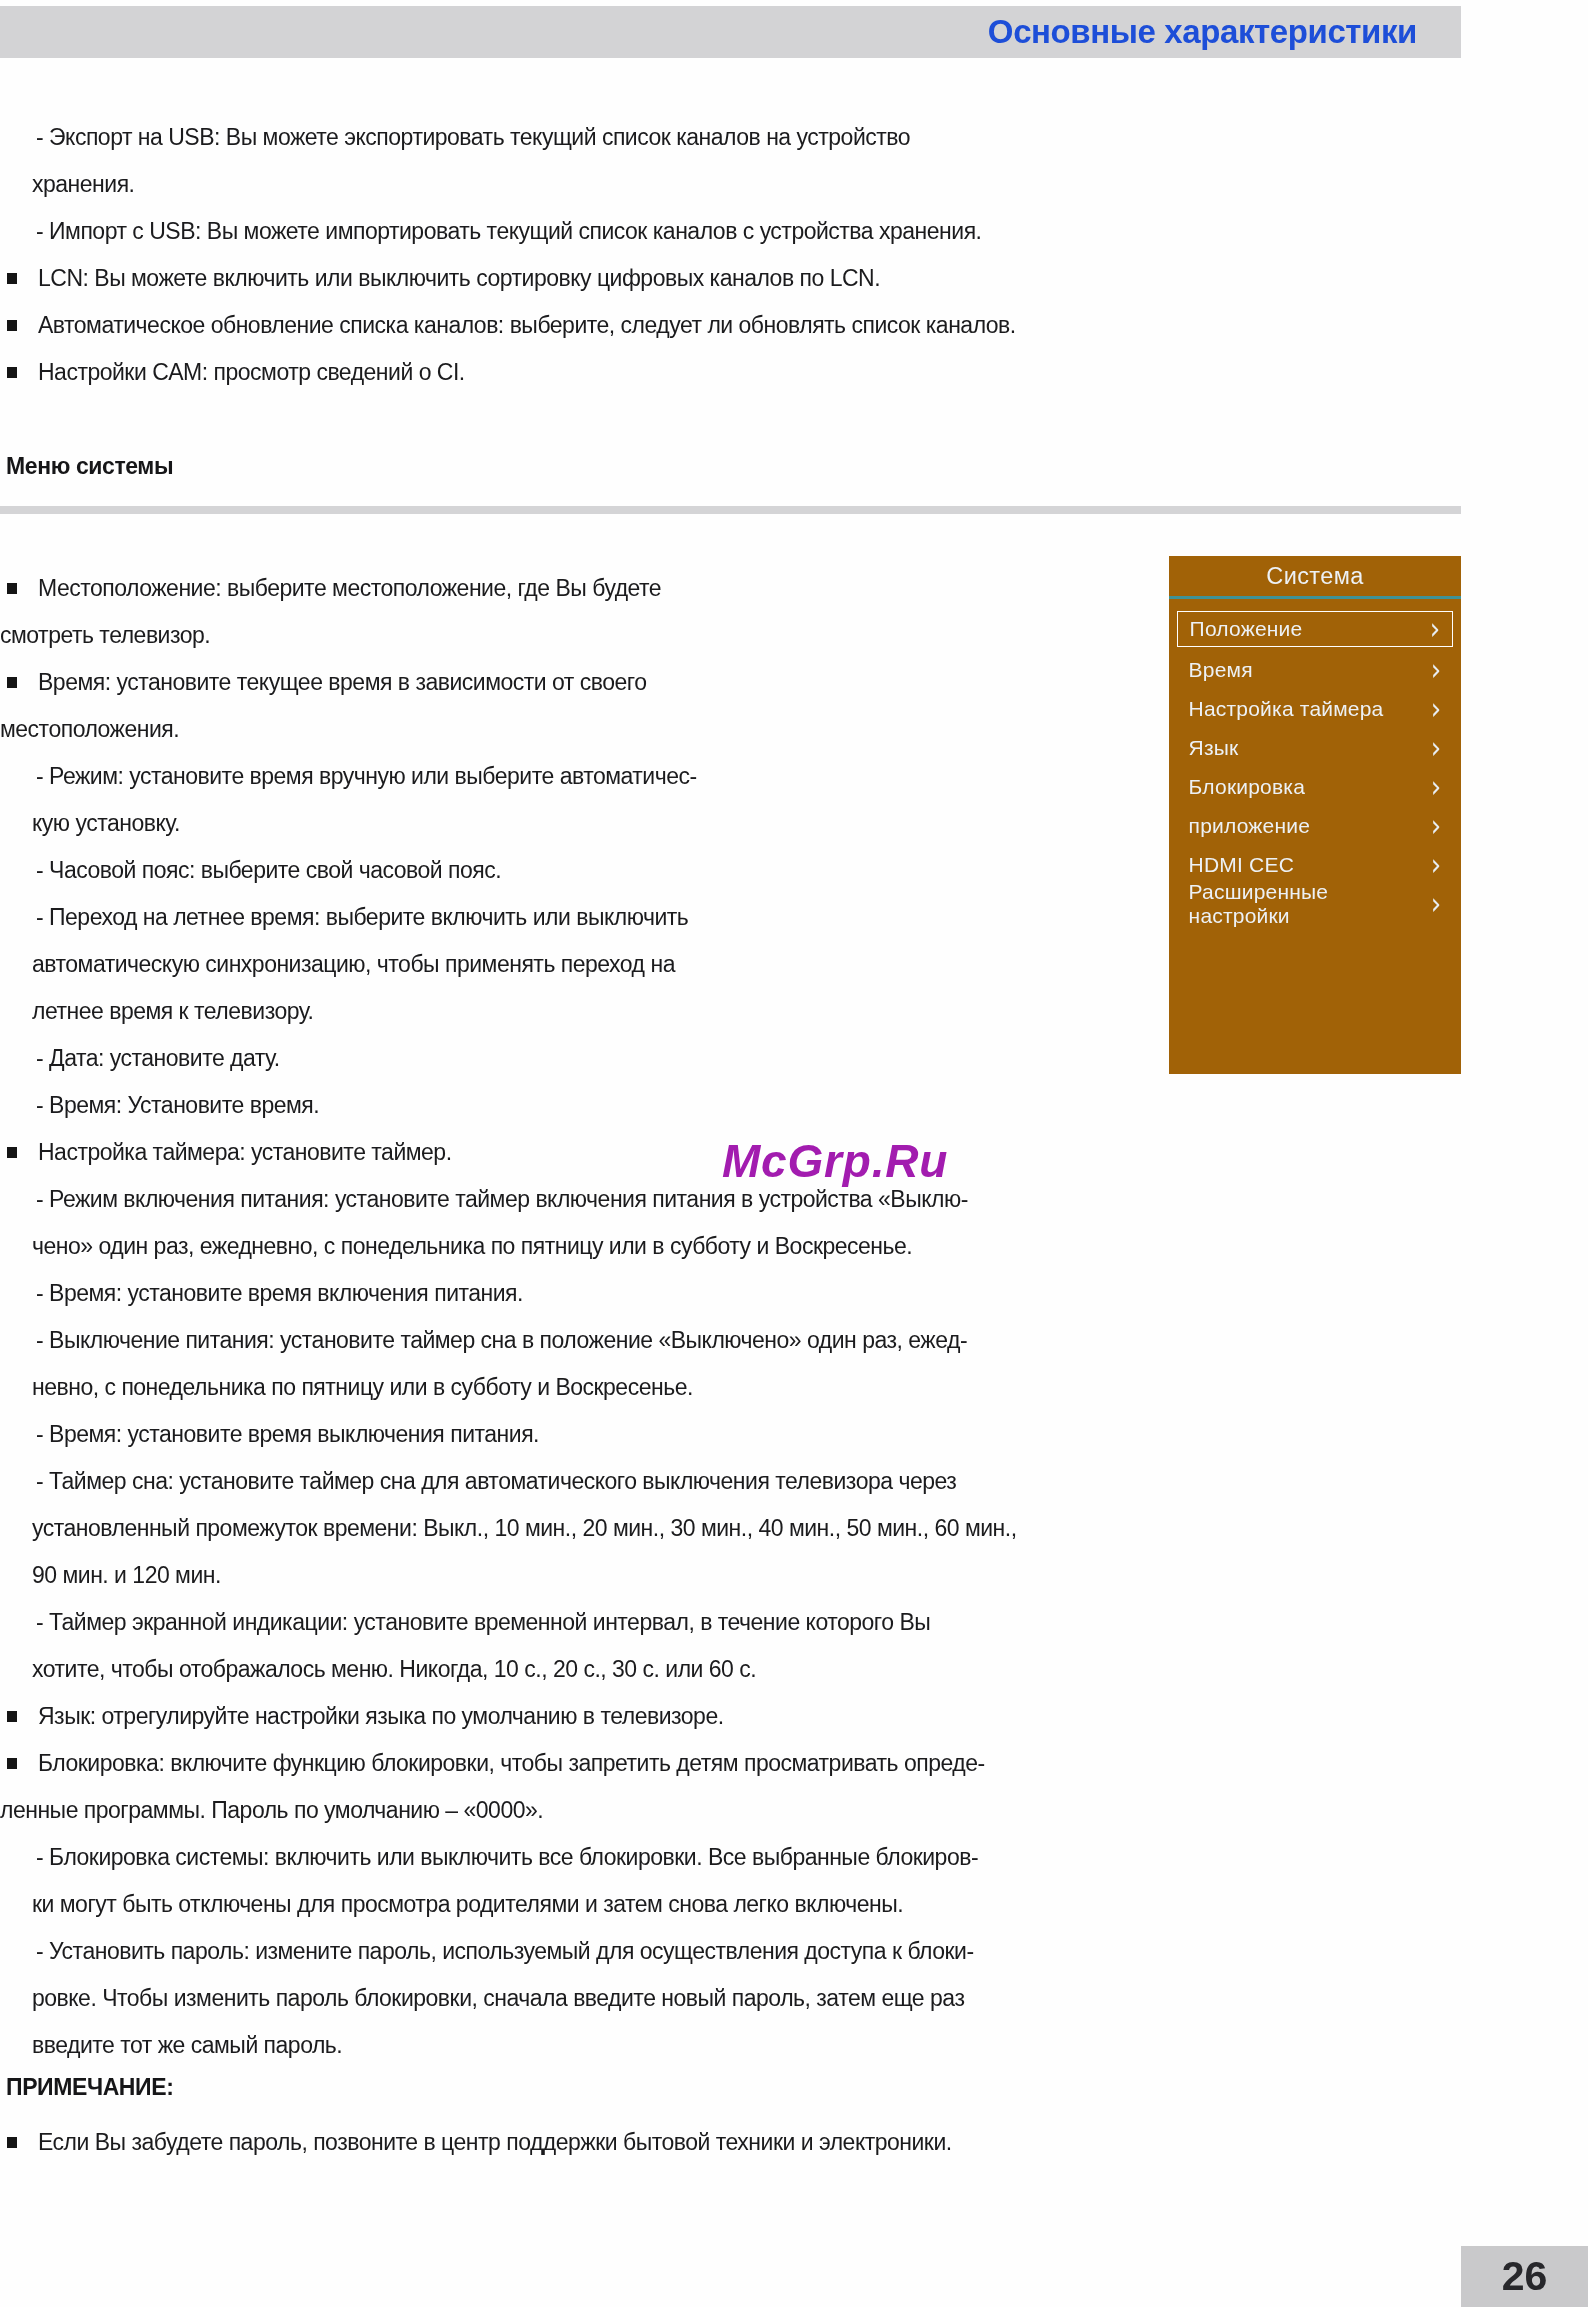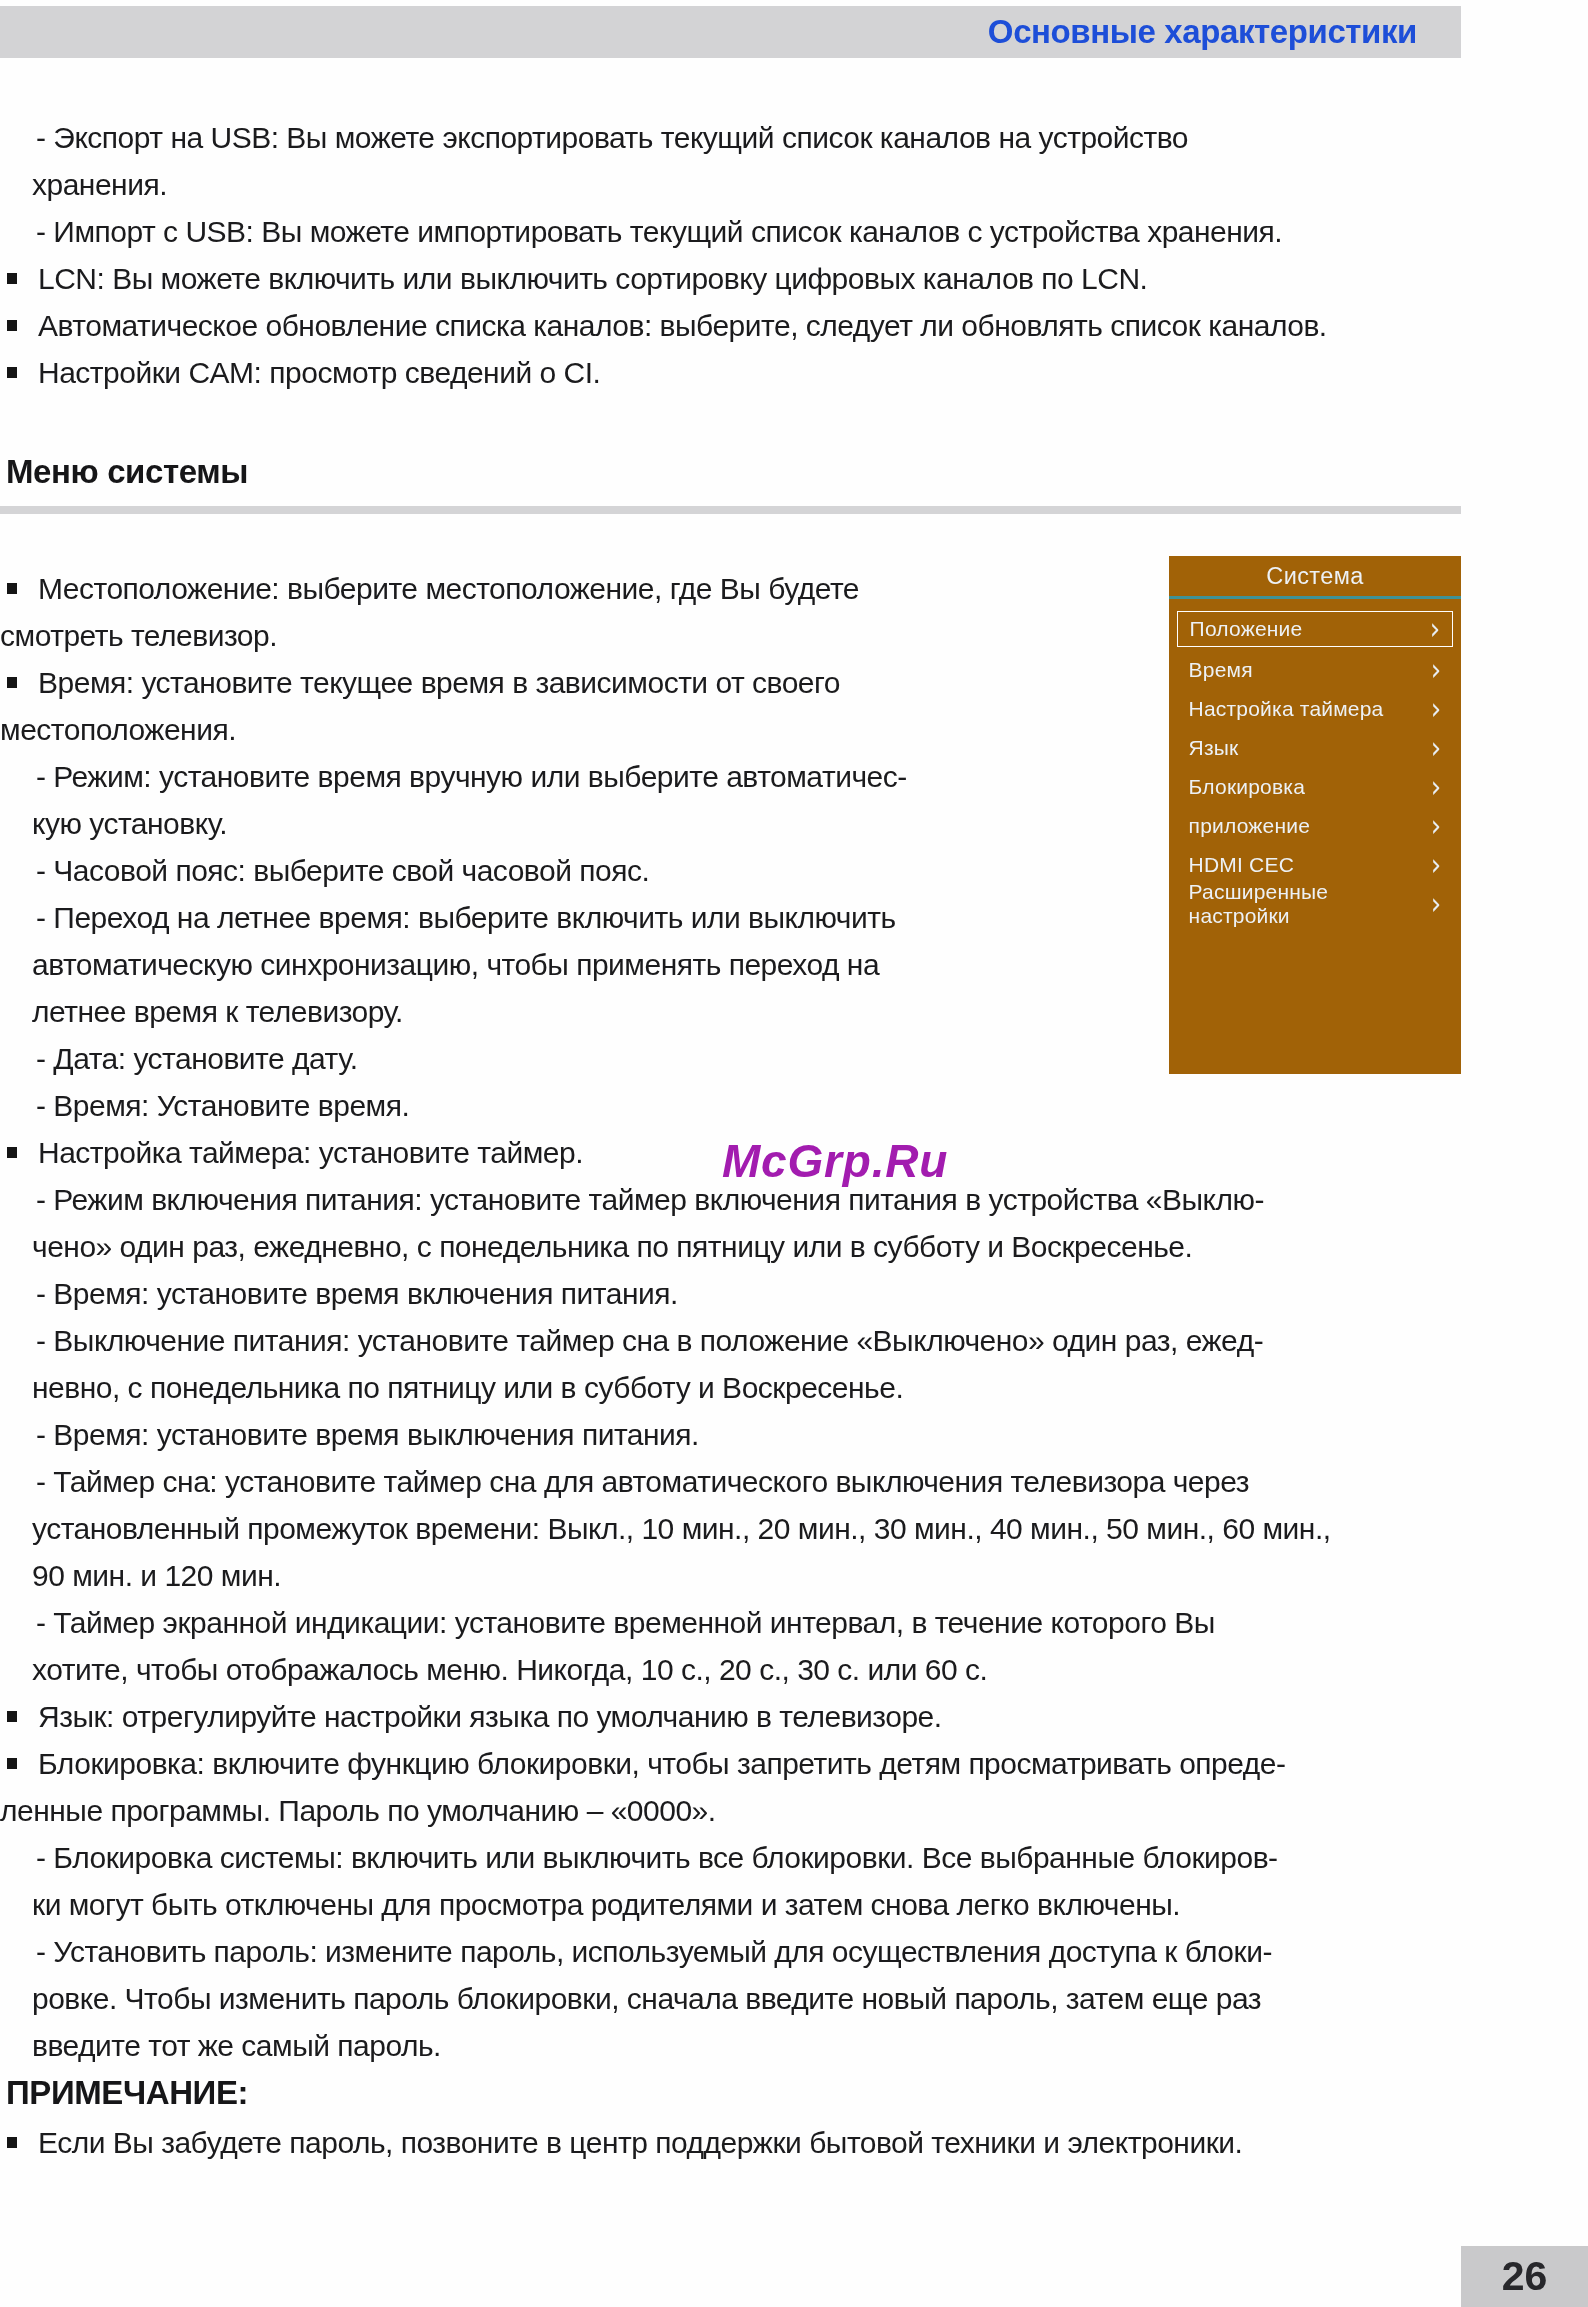--- a/index.html
+++ b/index.html
@@ -10,30 +10,30 @@
   .header-band{position:absolute;top:6px;left:0;width:1461px;height:52px;background:#d3d3d5;
                display:flex;align-items:center;justify-content:flex-end;
                padding-right:44px;box-sizing:border-box;}
   .header-title{font-size:33px;font-weight:bold;letter-spacing:-0.4px;color:#1d4ed8;}
 
   
   .lines{position:absolute;left:0;right:0;}
   #top-bullets{top:114px;}
   #body-lines{top:565px;}
   #note-lines{top:2119px;}
-  .line{position:relative;height:47px;line-height:47px;font-size:30px;
+  .line{position:relative;height:47px;line-height:47px;font-size:23px;
         letter-spacing:-0.5px;white-space:nowrap;color:#1b1b1d;}
   .line .t{display:inline-block;}
   .k-dash  .t{padding-left:36px;}
   .k-cont  .t{padding-left:32px;}
   .k-bullet .t{padding-left:38px;}
   .k-bcont .t{}
   .sq{position:absolute;left:6.8px;top:18px;width:10.6px;height:10.6px;background:#151515;}
 
-  .section-heading{position:absolute;left:6px;font-size:33px;font-weight:bold;
+  .section-heading{position:absolute;left:6px;font-size:23px;font-weight:bold;
                    letter-spacing:-0.4px;color:#161618;}
   #menu-heading{top:453px;}
   #note-heading{top:2074px;}
 
   .divider-bar{position:absolute;top:506px;left:0;width:1461px;height:7.6px;background:#d4d4d6;}
 
   
   .watermark{position:absolute;left:722px;top:1134px;font-size:46px;font-style:italic;
              font-weight:bold;color:#a21caf;letter-spacing:0.8px;}
 

